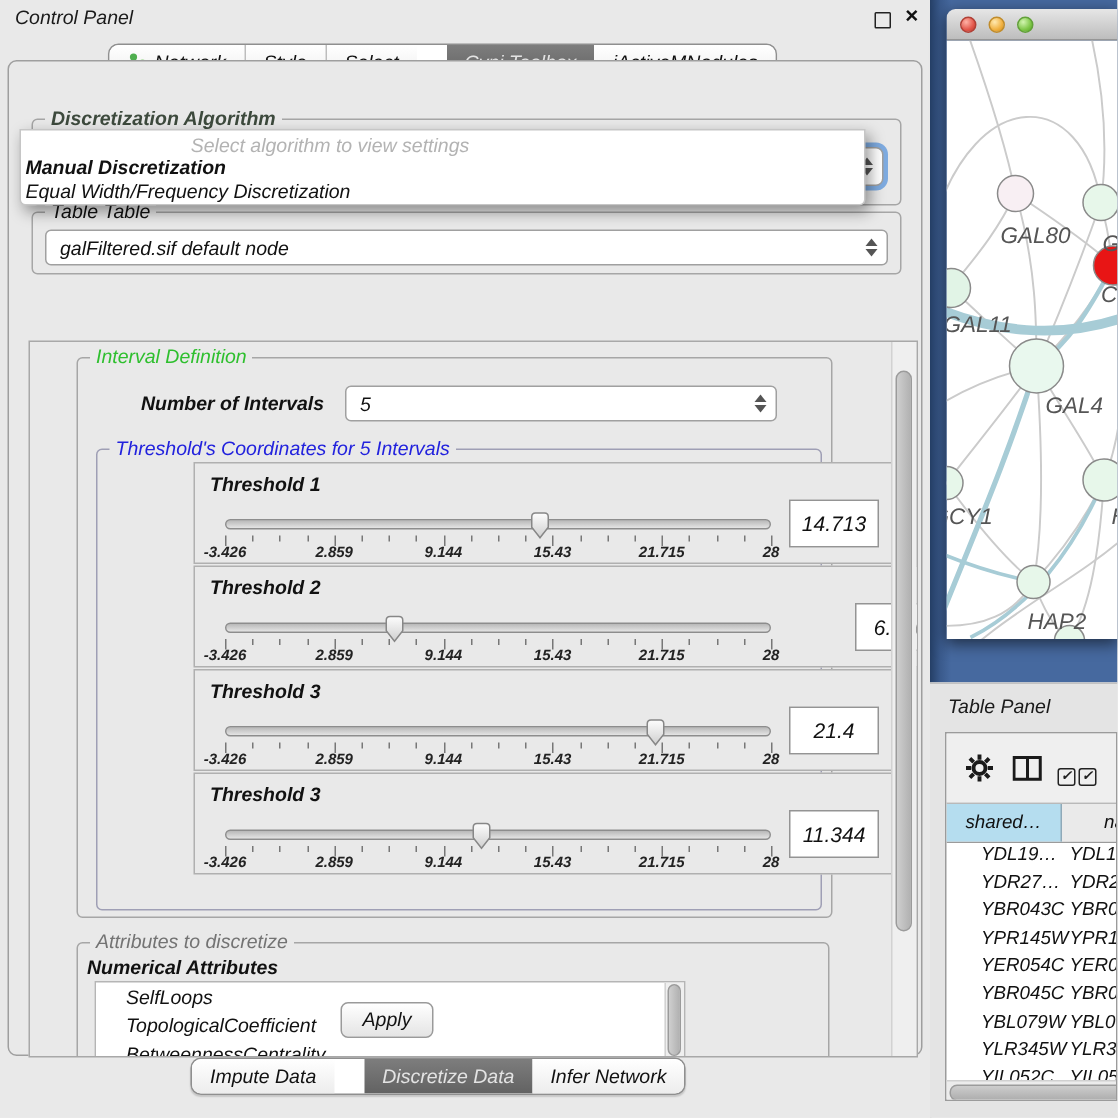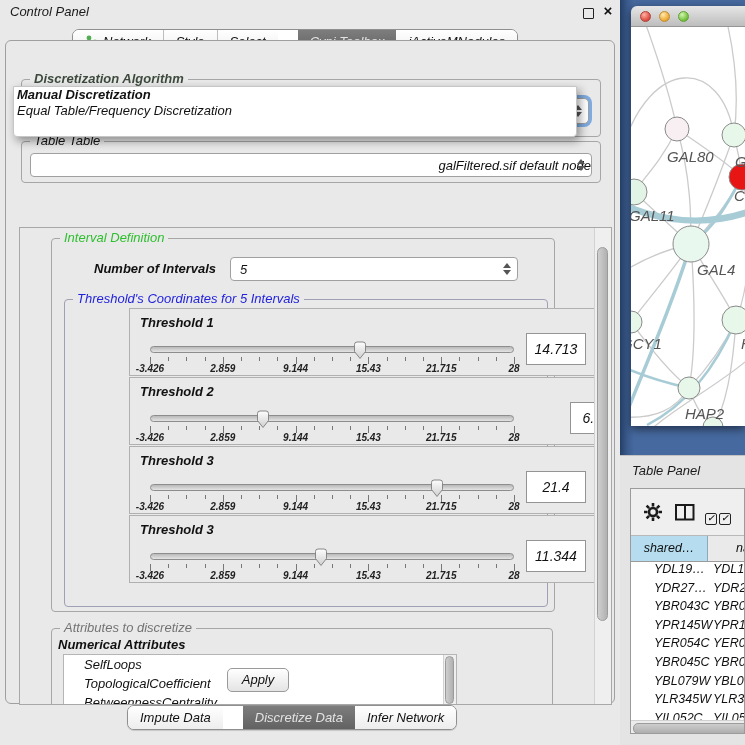--- a/index.html
+++ b/index.html
@@ -138,21 +138,21 @@
     </div>
     <div id="algo-combo" class="combo" style="left:23px;top:57px;width:560px;height:26px;">
       <span class="stepper">
           <i class="up"></i>
           <i class="dn"></i>
         </span>
     </div>
 
     <div class="grp" style="left:15px;top:100px;width:578px;height:40px;">
       <span class="legend" style="color:#111;">Table Table</span>
-      <div class="combo" style="left:8px;top:11px;width:562px;height:24px;justify-content:flex-end;">
+      <div class="combo" style="left:8px;top:11px;width:562px;height:24px;">
         <span>galFiltered.sif default node</span>
         <span class="stepper">
             <i class="up"></i>
             <i class="dn"></i>
           </span>
       </div>
     </div>
 
     <div id="scrollpane" class="abs" style="position:absolute;">
       <div class="grp" style="left:31px;top:10px;width:502px;height:372px;">
@@ -358,22 +358,23 @@
         <span>Impute Data</span>
       </div>
       <div class="tab sel">
         <span>Discretize Data</span>
       </div>
       <div class="tab">
         <span>Infer Network</span>
       </div>
     </div>
 <div id="popup" class="abs">
+      <div class="prompt">Select algorithm to view settings</div>
       <div class="item b">Manual Discretization</div>
-      <div class="item">Equal Table/Frequency Discretization</div>
+      <div class="item">Equal Width/Frequency Discretization</div>
     </div>
   </div>
 
 <div id="net-region" class="abs">
   <div id="net-window">
     <div id="net-titlebar">
       <div id="light-red" class="light"></div>
       <div id="light-yellow" class="light"></div>
       <div id="light-green" class="light"></div>
     </div>

